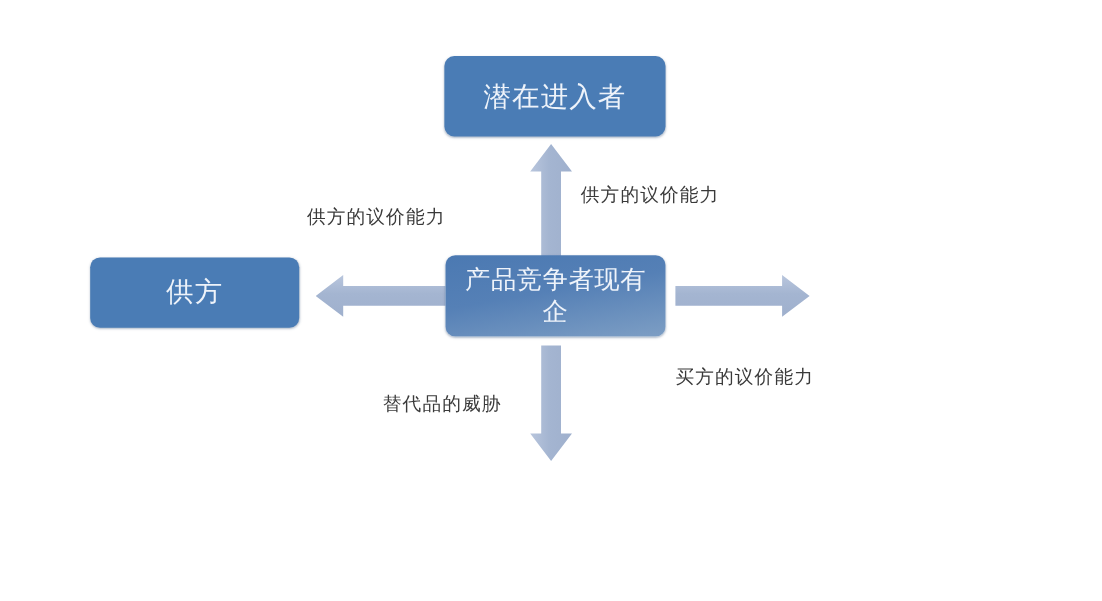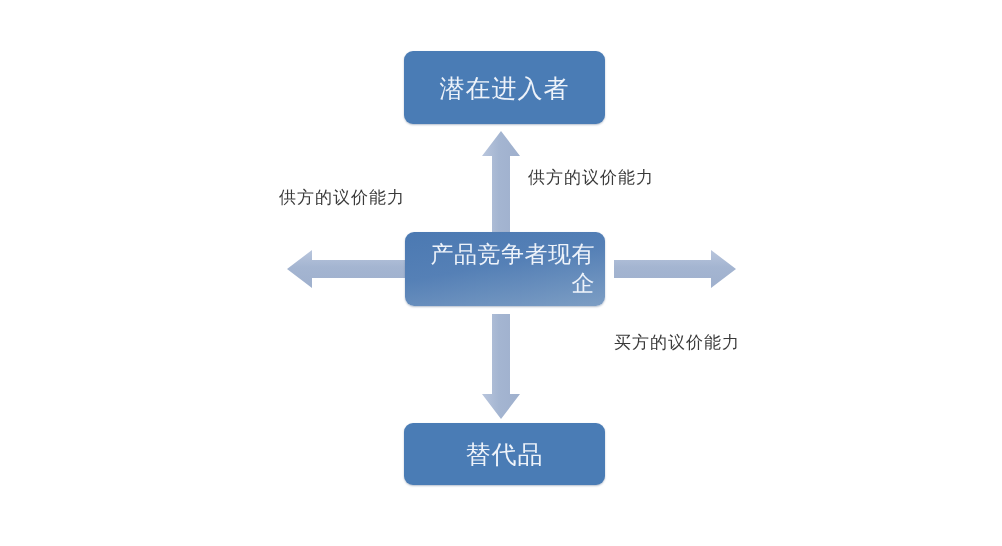--- a/index.html
+++ b/index.html
@@ -38,21 +38,21 @@
     font-size: 23px;
     background: linear-gradient(170deg, #4b79b2 0%, #5580b6 45%, #7d9ec4 100%);
     letter-spacing: 0.5px;
   }
   .node-center .inner {
     padding: 0 10px;
   }
 
   #node-top    { left: 404px; top: 51px;  width: 201px; height: 73px; text-align: right; }
   #node-left   { left: 82px;  top: 234px; width: 190px; height: 64px; }
-  #node-center { left: 405px; top: 232px; width: 200px; height: 74px; text-align: right; }
+  #node-center { left: 405px; top: 232px; width: 200px; height: 74px; }
   #node-right  { left: 737px; top: 234px; width: 190px; height: 64px; }
   #node-bottom { left: 404px; top: 423px; width: 201px; height: 62px; }
 
   
   .arrow {
     position: absolute;
   }
   .arrow svg { display: block; }
 
   #arrow-up     { left: 480px; top: 129px; }
@@ -128,32 +128,33 @@
         </linearGradient>
       </defs>
       <polygon points="124,21 99,2 99,12 2,12 2,30 99,30 99,40" fill="url(#gRight)"></polygon>
     </svg>
   </div>
 
   <div class="node node-outer" id="node-top">
     <span>潜在进入者</span>
   </div>
 
+  <div class="node node-outer" id="node-left">
+    <span>供方</span>
+  </div>
 
   <div class="node node-center" id="node-center">
     <span class="inner">
       <span>产品竞争者现有企</span><br>
     </span>
   </div>
 
 
-  <div class="node node-outer" id="node-bottom">
-    <span>替代品</span>
-  </div>
 
   <div class="label" id="label-new-entrants">供方的议价能力</div>
 
   <div class="label" id="label-supplier">供方的议价能力</div>
 
   <div class="label" id="label-buyer">买方的议价能力</div>
 
+  <div class="label" id="label-substitute">替代品的威胁</div>
 
 </div>
 
 </body></html>

